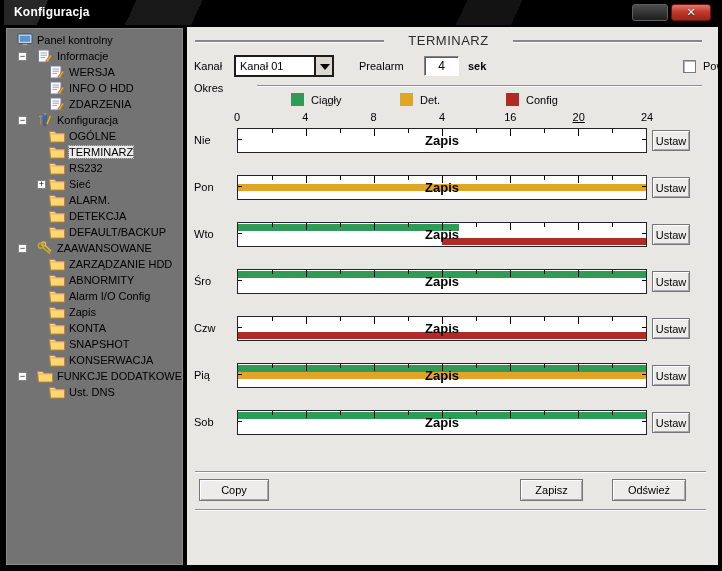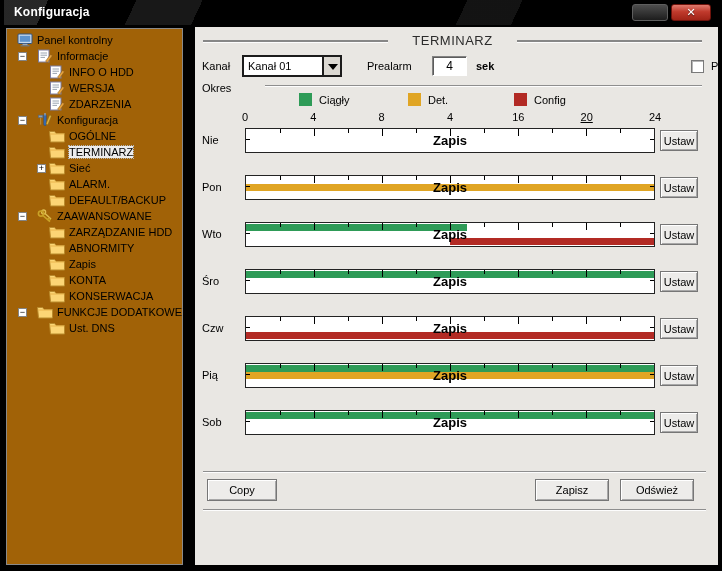--- a/index.html
+++ b/index.html
@@ -15,21 +15,21 @@
   .tb-btn{ position:absolute; top:4px; height:17px; border-radius:3px; }
   .tb-btn.dark{ right:50px; width:36px; background:linear-gradient(#4d4d4d,#1d1d1d); border:1px solid #5e5e5e; }
   .tb-btn.close{ right:7px; width:40px; background:linear-gradient(#e褪 0,#c33 100%);
       background:linear-gradient(#df7a6d 0%, #c03a2c 45%, #a02317 100%); border:1px solid #6e130c;
       color:#fff; font-weight:bold; font-size:11px; text-align:center; line-height:15px; cursor:pointer;
       text-shadow:0 1px 1px rgba(0,0,0,.6); }
 
   .bodyrow{ display:flex; height:540px; background:#000; }
 
   
-  .sidebar{ width:177px; height:537px; margin:3px 12px 0 2px; background:#a16207; border:1px solid #8a8a8a; overflow:hidden; padding-top:3px; }
+  .sidebar{ width:177px; height:537px; margin:3px 4px 0 2px; background:#737373; border:1px solid #8a8a8a; overflow:hidden; padding-top:3px; }
   .tree-item{ display:flex; align-items:center; height:16px; font-size:11px; color:#000; white-space:nowrap; cursor:pointer; }
   .tree-item .expander{ width:9px; height:9px; border:1px solid #848484; background:#fff; font-size:9px;
       line-height:7px; text-align:center; flex:0 0 9px; color:#000; }
   .tree-item .expander.hidden{ visibility:hidden; }
   .tree-item .ticon{ margin:0 4px 0 4px; flex:0 0 16px; height:14px; }
   .svg-icon{ width:16px; height:14px; display:block; }
   .lvl0{ padding-left:6px; }
   .lvl1{ padding-left:11px; } .lvl1 .ticon{ margin-left:10px; }
   .lvl2{ padding-left:30px; } .lvl2 .ticon{ margin-left:3px; }
   .tree-item.selected .tlabel{ background:#ececec; outline:1px dotted #b5b5b5; }
@@ -78,21 +78,21 @@
   .tick{ position:absolute; top:0; width:1px; height:4px; background:#000; z-index:2; }
   .tick.long{ height:7px; }
   .zapis{ position:absolute; left:0; right:0; top:4px; text-align:center; font-weight:bold; font-size:13px; z-index:3; }
   .btn{ background:#edecea; border:1px solid #767676; box-shadow:inset 1px 1px 0 #fff, inset -1px -1px 0 #a8a8a8;
       font-size:11px; font-family:inherit; color:#000; cursor:pointer; }
   .ustaw{ position:absolute; left:465px; top:2px; width:38px; height:21px; }
 
   .sep{ position:absolute; left:8px; right:12px; height:2px; background:#fdfdfd; border-top:1px solid #8e8e8e; }
   .sep1{ top:444px; } .sep2{ top:482px; }
   .btn-copy{ position:absolute; left:12px; top:452px; width:70px; height:22px; }
-  .btn-save{ position:absolute; left:340px; top:452px; width:74px; height:22px; }
+  .btn-save{ position:absolute; left:333px; top:452px; width:63px; height:22px; }
   .btn-refresh{ position:absolute; left:425px; top:452px; width:74px; height:22px; }
 </style>
 </head>
 <body>
 
 <div class="window">
   <div class="titlebar">
     <span class="title">Konfiguracja</span>
     <span class="tb-btn dark"></span>
     <span class="tb-btn close"><span>✕</span></span>
@@ -128,34 +128,34 @@
     <span class="expander hidden"></span>
     <span class="ticon">
   <svg class="svg-icon" viewBox="0 0 16 14">
     <rect x="1.5" y="1" width="10.5" height="12" fill="#fff" stroke="#7d7da0"></rect>
     <line x1="3.5" y1="4" x2="10" y2="4" stroke="#9aa4b0"></line>
     <line x1="3.5" y1="6.2" x2="10" y2="6.2" stroke="#9aa4b0"></line>
     <line x1="3.5" y1="8.4" x2="8" y2="8.4" stroke="#9aa4b0"></line>
     <path d="M8.6 12.2 L13.6 5.4 L15.4 6.8 L10.4 13.6 z" fill="#E8A33D" stroke="#8a5a1a" stroke-width="0.6"></path>
   </svg>
 </span>
-    <span class="tlabel">INFO O HDD</span>
+    <span class="tlabel">WERSJA</span>
   </div>
         <div class="tree-item lvl2">
     <span class="expander hidden"></span>
     <span class="ticon">
   <svg class="svg-icon" viewBox="0 0 16 14">
     <rect x="1.5" y="1" width="10.5" height="12" fill="#fff" stroke="#7d7da0"></rect>
     <line x1="3.5" y1="4" x2="10" y2="4" stroke="#9aa4b0"></line>
     <line x1="3.5" y1="6.2" x2="10" y2="6.2" stroke="#9aa4b0"></line>
     <line x1="3.5" y1="8.4" x2="8" y2="8.4" stroke="#9aa4b0"></line>
     <path d="M8.6 12.2 L13.6 5.4 L15.4 6.8 L10.4 13.6 z" fill="#E8A33D" stroke="#8a5a1a" stroke-width="0.6"></path>
   </svg>
 </span>
-    <span class="tlabel">WERSJA</span>
+    <span class="tlabel">INFO O HDD</span>
   </div>
         <div class="tree-item lvl2">
     <span class="expander hidden"></span>
     <span class="ticon">
   <svg class="svg-icon" viewBox="0 0 16 14">
     <rect x="1.5" y="1" width="10.5" height="12" fill="#fff" stroke="#7d7da0"></rect>
     <line x1="3.5" y1="4" x2="10" y2="4" stroke="#9aa4b0"></line>
     <line x1="3.5" y1="6.2" x2="10" y2="6.2" stroke="#9aa4b0"></line>
     <line x1="3.5" y1="8.4" x2="8" y2="8.4" stroke="#9aa4b0"></line>
     <path d="M8.6 12.2 L13.6 5.4 L15.4 6.8 L10.4 13.6 z" fill="#E8A33D" stroke="#8a5a1a" stroke-width="0.6"></path>
@@ -190,38 +190,58 @@
     <span class="expander hidden"></span>
     <span class="ticon">
   <svg class="svg-icon" viewBox="0 0 16 14">
     <path d="M0.5 2.5 h5 l1.6 2 h8.4 v8.5 h-14 z" fill="#FCD575" stroke="#B98A2C"></path>
     <path d="M1 5 h14" stroke="#E9B44C" fill="none"></path>
   </svg>
 </span>
     <span class="tlabel">TERMINARZ</span>
   </div>
         <div class="tree-item lvl2">
+    <span class="expander hidden"></span>
+    <span class="ticon">
+  <svg class="svg-icon" viewBox="0 0 16 14">
+    <path d="M0.5 2.5 h5 l1.6 2 h8.4 v8.5 h-14 z" fill="#FCD575" stroke="#B98A2C"></path>
+    <path d="M1 5 h14" stroke="#E9B44C" fill="none"></path>
+  </svg>
+</span>
+    <span class="tlabel">RS232</span>
+  </div>
+        <div class="tree-item lvl2">
     <span class="expander">+</span>
     <span class="ticon">
   <svg class="svg-icon" viewBox="0 0 16 14">
     <path d="M0.5 2.5 h5 l1.6 2 h8.4 v8.5 h-14 z" fill="#FCD575" stroke="#B98A2C"></path>
     <path d="M1 5 h14" stroke="#E9B44C" fill="none"></path>
   </svg>
 </span>
     <span class="tlabel">Sieć</span>
   </div>
         <div class="tree-item lvl2">
     <span class="expander hidden"></span>
     <span class="ticon">
   <svg class="svg-icon" viewBox="0 0 16 14">
     <path d="M0.5 2.5 h5 l1.6 2 h8.4 v8.5 h-14 z" fill="#FCD575" stroke="#B98A2C"></path>
     <path d="M1 5 h14" stroke="#E9B44C" fill="none"></path>
   </svg>
 </span>
     <span class="tlabel">ALARM.</span>
+  </div>
+        <div class="tree-item lvl2">
+    <span class="expander hidden"></span>
+    <span class="ticon">
+  <svg class="svg-icon" viewBox="0 0 16 14">
+    <path d="M0.5 2.5 h5 l1.6 2 h8.4 v8.5 h-14 z" fill="#FCD575" stroke="#B98A2C"></path>
+    <path d="M1 5 h14" stroke="#E9B44C" fill="none"></path>
+  </svg>
+</span>
+    <span class="tlabel">DETEKCJA</span>
   </div>
         <div class="tree-item lvl2">
     <span class="expander hidden"></span>
     <span class="ticon">
   <svg class="svg-icon" viewBox="0 0 16 14">
     <path d="M0.5 2.5 h5 l1.6 2 h8.4 v8.5 h-14 z" fill="#FCD575" stroke="#B98A2C"></path>
     <path d="M1 5 h14" stroke="#E9B44C" fill="none"></path>
   </svg>
 </span>
     <span class="tlabel">DEFAULT/BACKUP</span>
@@ -260,31 +280,51 @@
     <span class="tlabel">ABNORMITY</span>
   </div>
         <div class="tree-item lvl2">
     <span class="expander hidden"></span>
     <span class="ticon">
   <svg class="svg-icon" viewBox="0 0 16 14">
     <path d="M0.5 2.5 h5 l1.6 2 h8.4 v8.5 h-14 z" fill="#FCD575" stroke="#B98A2C"></path>
     <path d="M1 5 h14" stroke="#E9B44C" fill="none"></path>
   </svg>
 </span>
+    <span class="tlabel">Alarm I/O Config</span>
+  </div>
+        <div class="tree-item lvl2">
+    <span class="expander hidden"></span>
+    <span class="ticon">
+  <svg class="svg-icon" viewBox="0 0 16 14">
+    <path d="M0.5 2.5 h5 l1.6 2 h8.4 v8.5 h-14 z" fill="#FCD575" stroke="#B98A2C"></path>
+    <path d="M1 5 h14" stroke="#E9B44C" fill="none"></path>
+  </svg>
+</span>
     <span class="tlabel">Zapis</span>
   </div>
         <div class="tree-item lvl2">
     <span class="expander hidden"></span>
     <span class="ticon">
   <svg class="svg-icon" viewBox="0 0 16 14">
     <path d="M0.5 2.5 h5 l1.6 2 h8.4 v8.5 h-14 z" fill="#FCD575" stroke="#B98A2C"></path>
     <path d="M1 5 h14" stroke="#E9B44C" fill="none"></path>
   </svg>
 </span>
     <span class="tlabel">KONTA</span>
+  </div>
+        <div class="tree-item lvl2">
+    <span class="expander hidden"></span>
+    <span class="ticon">
+  <svg class="svg-icon" viewBox="0 0 16 14">
+    <path d="M0.5 2.5 h5 l1.6 2 h8.4 v8.5 h-14 z" fill="#FCD575" stroke="#B98A2C"></path>
+    <path d="M1 5 h14" stroke="#E9B44C" fill="none"></path>
+  </svg>
+</span>
+    <span class="tlabel">SNAPSHOT</span>
   </div>
         <div class="tree-item lvl2">
     <span class="expander hidden"></span>
     <span class="ticon">
   <svg class="svg-icon" viewBox="0 0 16 14">
     <path d="M0.5 2.5 h5 l1.6 2 h8.4 v8.5 h-14 z" fill="#FCD575" stroke="#B98A2C"></path>
     <path d="M1 5 h14" stroke="#E9B44C" fill="none"></path>
   </svg>
 </span>
     <span class="tlabel">KONSERWACJA</span>

